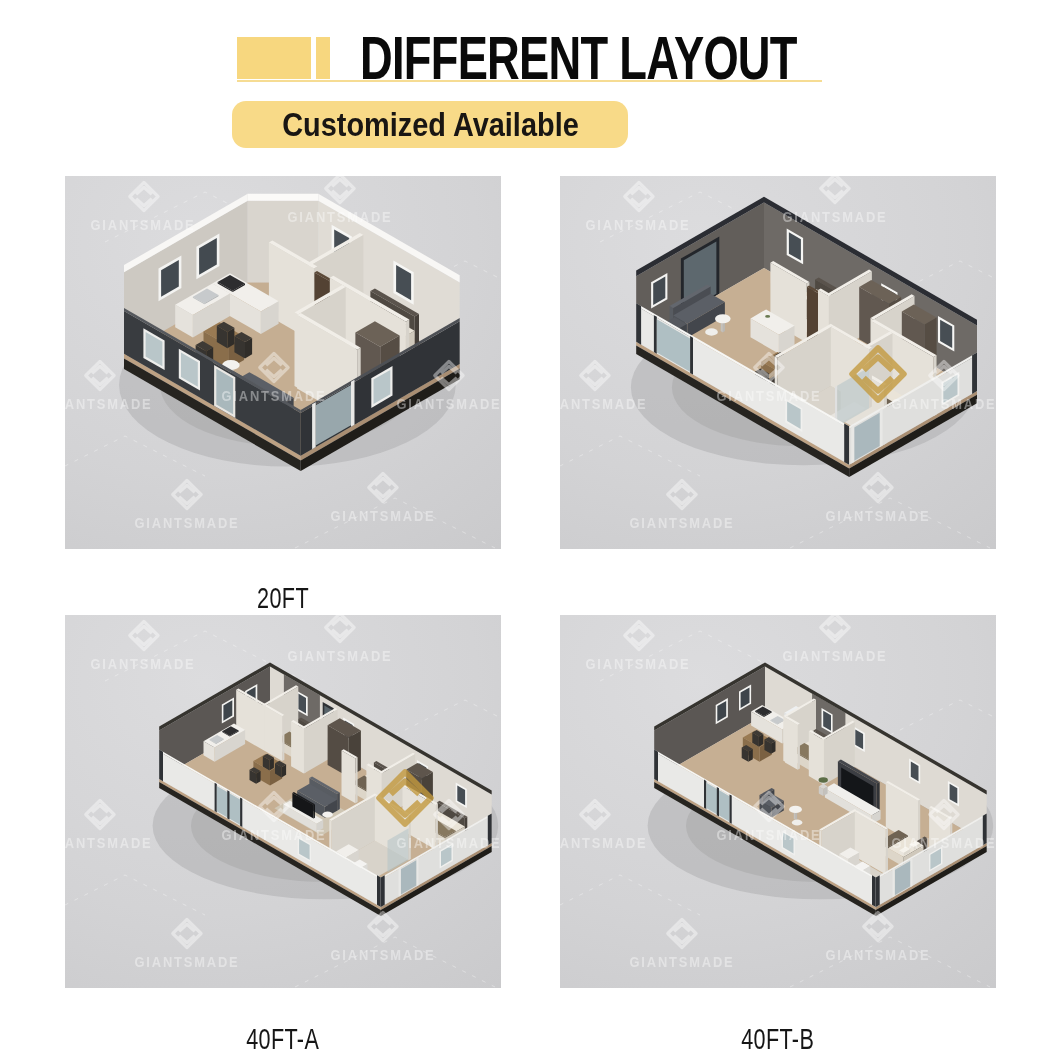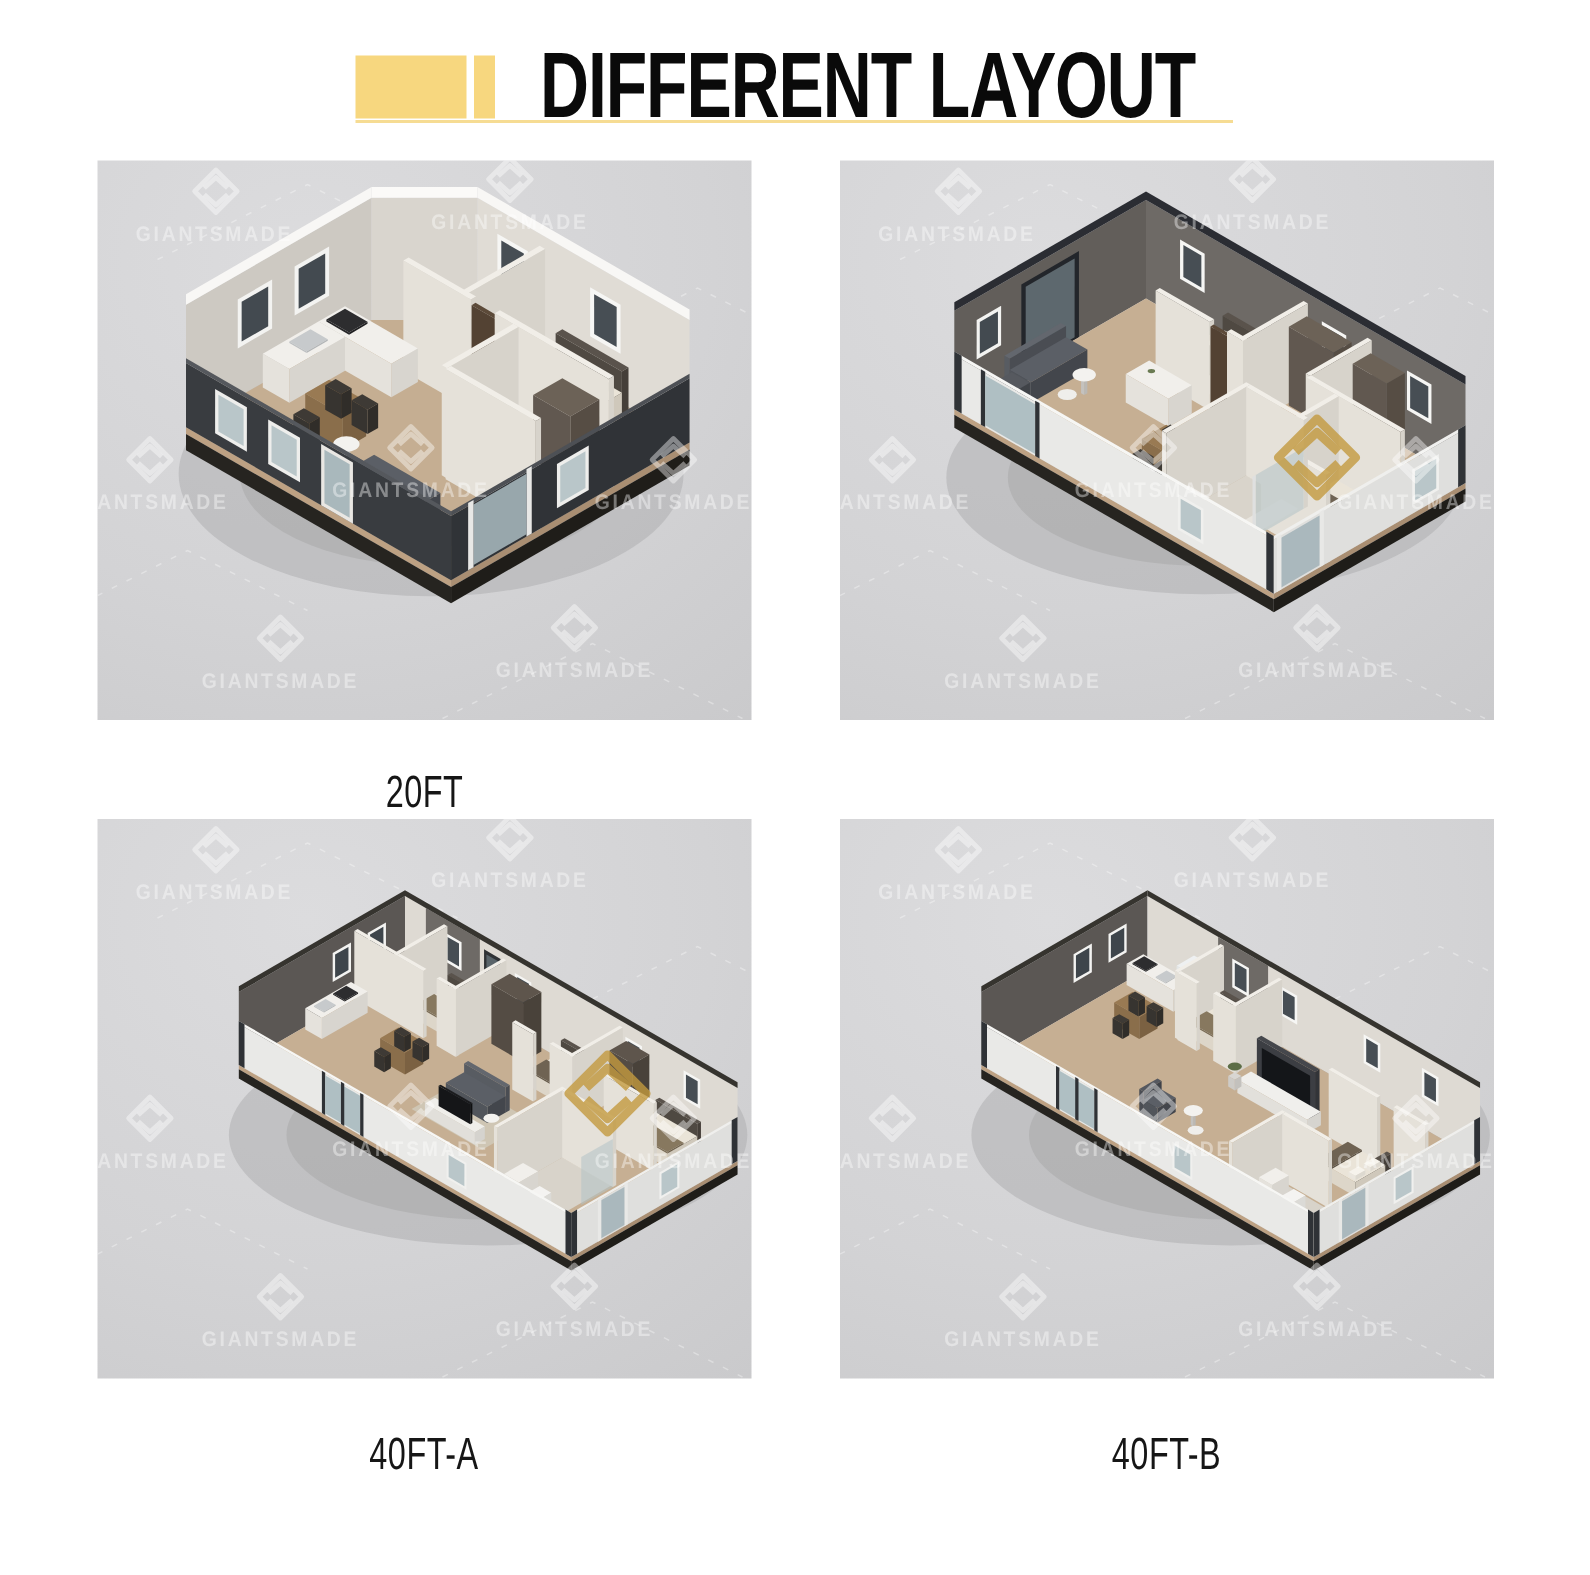--- a/index.html
+++ b/index.html
@@ -41,20 +41,21 @@
 
 <div class="page">
 
   <header class="hdr">
     <div class="title-row">
       <div class="accent-block"></div>
       <div class="accent-bar"></div>
       <h1 class="page-title">DIFFERENT LAYOUT</h1>
       <div class="title-underline"></div>
     </div>
+    <div class="badge"><span class="badge-inner">Customized Available</span></div>
   </header>
 
   <main class="grid">
 
     <div class="cell">
       <figure class="panel" style="margin:0">
         <div class="canvas" id="cv0">
             <svg width="436" height="373" viewBox="0 0 436 373" xmlns="http://www.w3.org/2000/svg">
               <polyline points="40,66 140,16 240,66" stroke="rgba(255,255,255,0.35)" stroke-width="1" fill="none" stroke-dasharray="4 7"></polyline>
               <polyline points="230,372 330,322 430,372" stroke="rgba(255,255,255,0.35)" stroke-width="1" fill="none" stroke-dasharray="4 7"></polyline>

